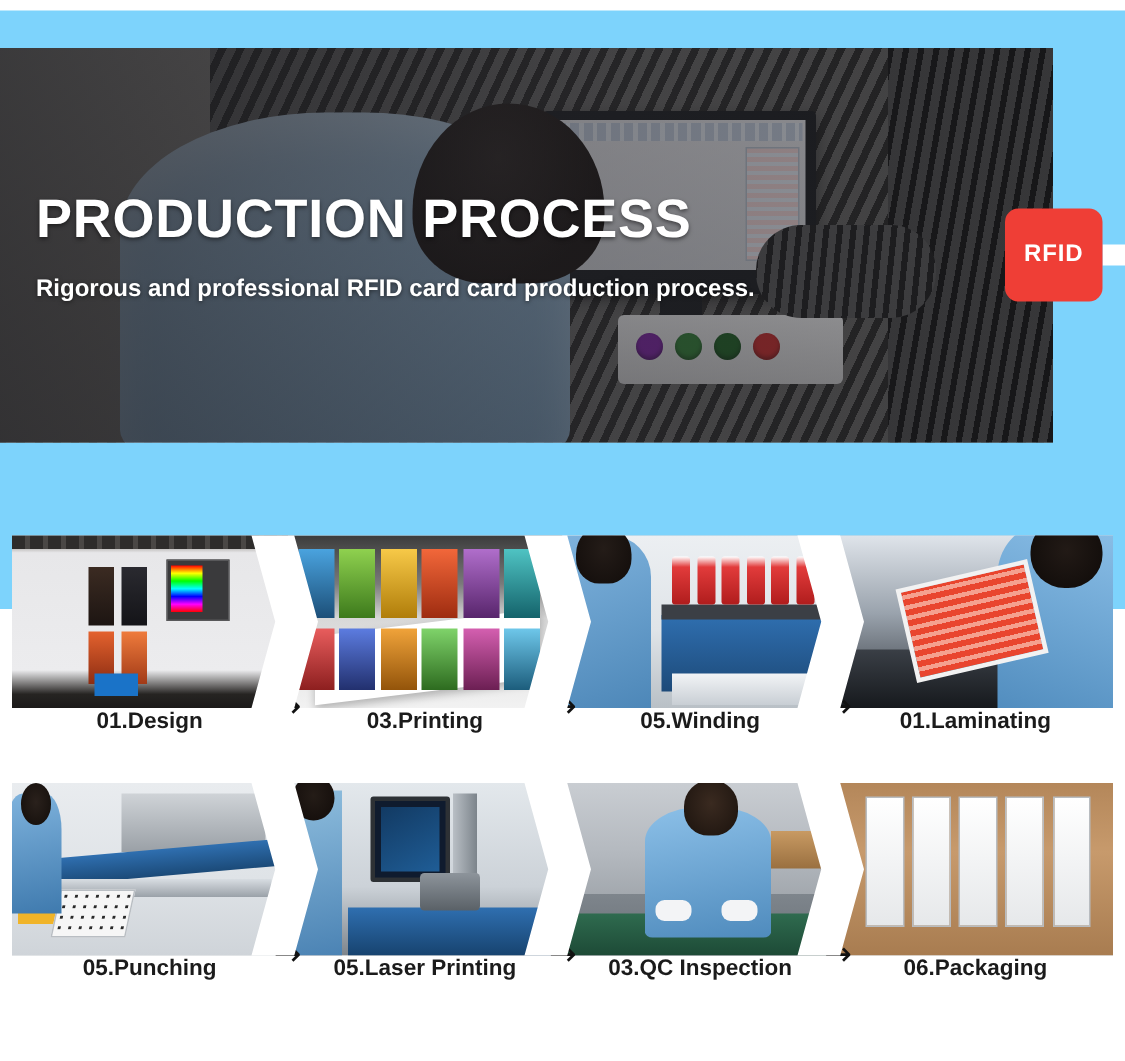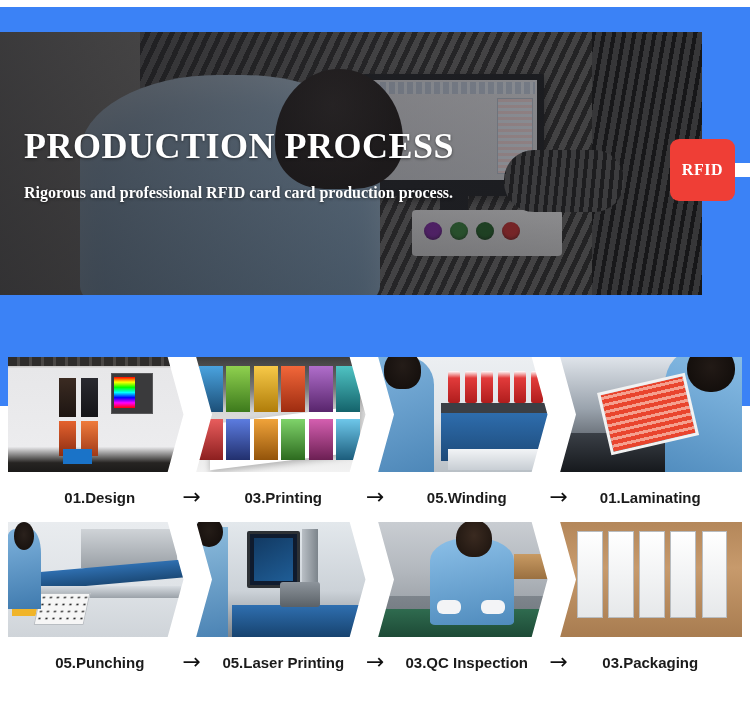--- a/index.html
+++ b/index.html
@@ -15,22 +15,21 @@
     position: relative;
   }
 
   
   .hero-wrap {
     position: absolute;
     left: 0;
     top: 7px;
     width: 750px;
     height: 399px;
-    background: #3b82f6;
-    font-family: Liberation Serif, serif;
+    background: #7dd3fc;
   }
 
   .hero-photo {
     position: absolute;
     left: 0;
     top: 25px;
     width: 702px;
     height: 263px;
     overflow: hidden;
     background: #4a4a48;
@@ -208,21 +207,20 @@
   }
   .chev.c1 { left: 158px; }
   .chev.c2 { left: 340px; }
   .chev.c3 { left: 522px; }
 
   .labels {
     position: relative;
     width: 734px;
     height: 50px;
     display: flex;
-    align-items: center;
   }
   .label-cell {
     flex: 1 1 0;
     text-align: center;
     font-size: 15px;
     font-weight: 700;
     color: #1b1b1b;
     white-space: nowrap;
   }
   .arrow-cell {
@@ -505,16 +503,16 @@
         <span class="arrow">→</span>
       </div>
       <div class="label-cell">05.Laser Printing</div>
       <div class="arrow-cell">
         <span class="arrow">→</span>
       </div>
       <div class="label-cell">03.QC Inspection</div>
       <div class="arrow-cell">
         <span class="arrow">→</span>
       </div>
-      <div class="label-cell">03.Packaging</div>
+      <div class="label-cell">06.Packaging</div>
     </div>
   </div>
 </div>
 
 </body></html>

